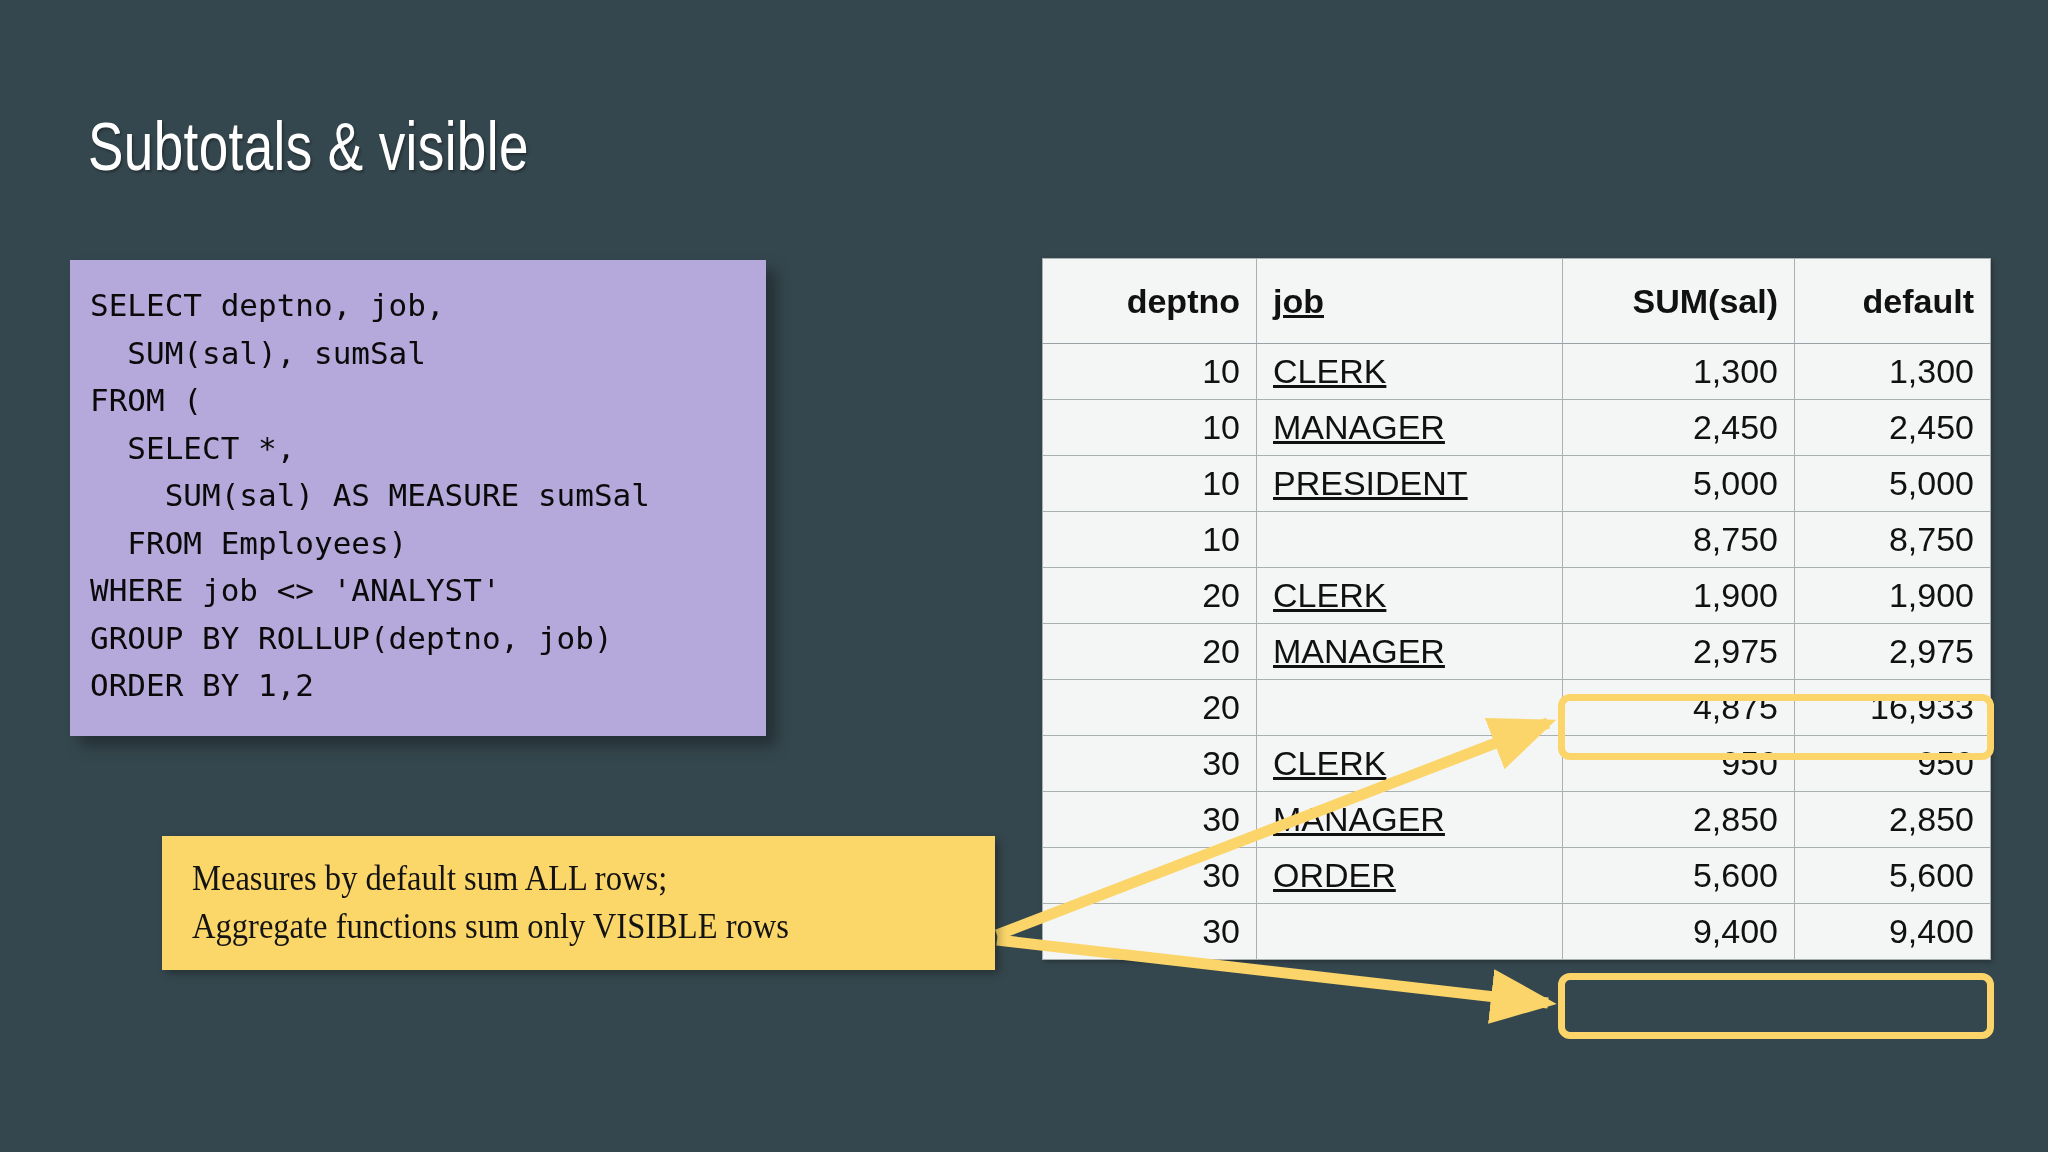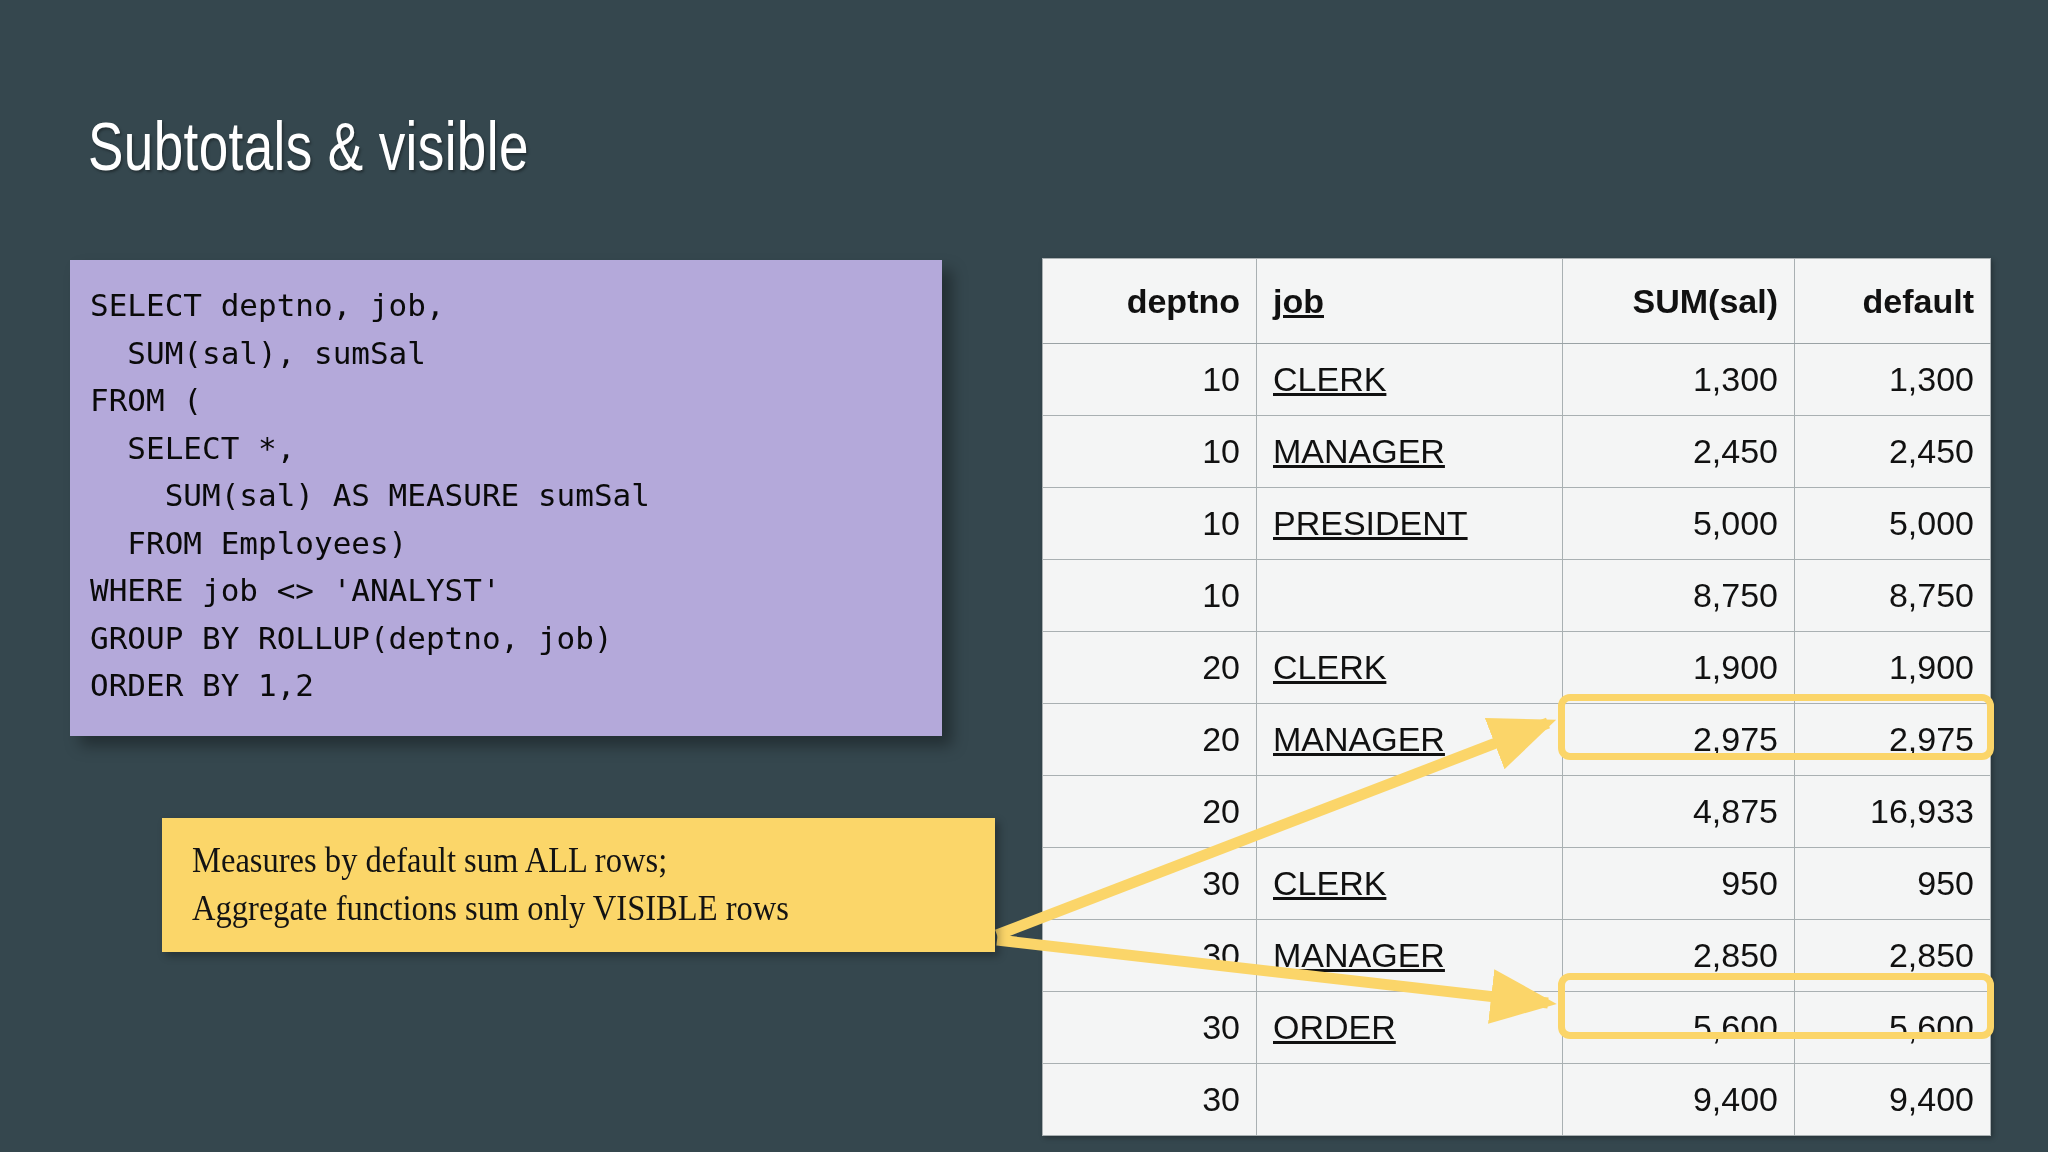--- a/index.html
+++ b/index.html
@@ -29,21 +29,21 @@
     transform-origin: left top;
     white-space: nowrap;
     text-shadow: 2px 2px 3px rgba(0,0,0,0.35);
   }
 
   
   #code-block {
     position: absolute;
     left: 70px;
     top: 260px;
-    width: 872px;
+    width: 696px;
     padding: 22px 26px 26px 20px;
     box-sizing: border-box;
     background: #b4a9da;
     color: #0a0a0a;
     font-family: "DejaVu Sans Mono", "Liberation Mono", monospace;
     font-size: 31px;
     line-height: 47.5px;
     white-space: pre;
     box-shadow: 10px 10px 14px rgba(0,0,0,0.34);
     letter-spacing: 0px;
@@ -64,39 +64,39 @@
   #result-table col.c-job    { width: 306px; }
   #result-table col.c-sum    { width: 232px; }
   #result-table col.c-msr    { width: 196px; }
 
   #result-table th,
   #result-table td {
     border: 1px solid #a9b0b2;
     background: #f4f5f5;
     color: #111111;
     font-size: 34px;
-    padding: 16px 16px;
+    padding: 8px 16px;
     height: 56px;
     box-sizing: border-box;
     overflow: hidden;
     white-space: nowrap;
   }
   #result-table thead th {
     font-weight: bold;
     height: 85px;
     border-bottom: 1px solid #9aa2a5;
   }
   .ta-right { text-align: right; }
   .ta-left  { text-align: left; text-decoration: underline; }
 
   
   #callout-box {
     position: absolute;
     left: 162px;
-    top: 818px;
+    top: 836px;
     width: 833px;
     height: 134px;
     background: #fbd669;
     box-sizing: border-box;
     padding: 22px 30px;
     box-shadow: 4px 4px 8px rgba(0,0,0,0.30);
     display: flex;
     flex-direction: column;
     justify-content: center;
   }

